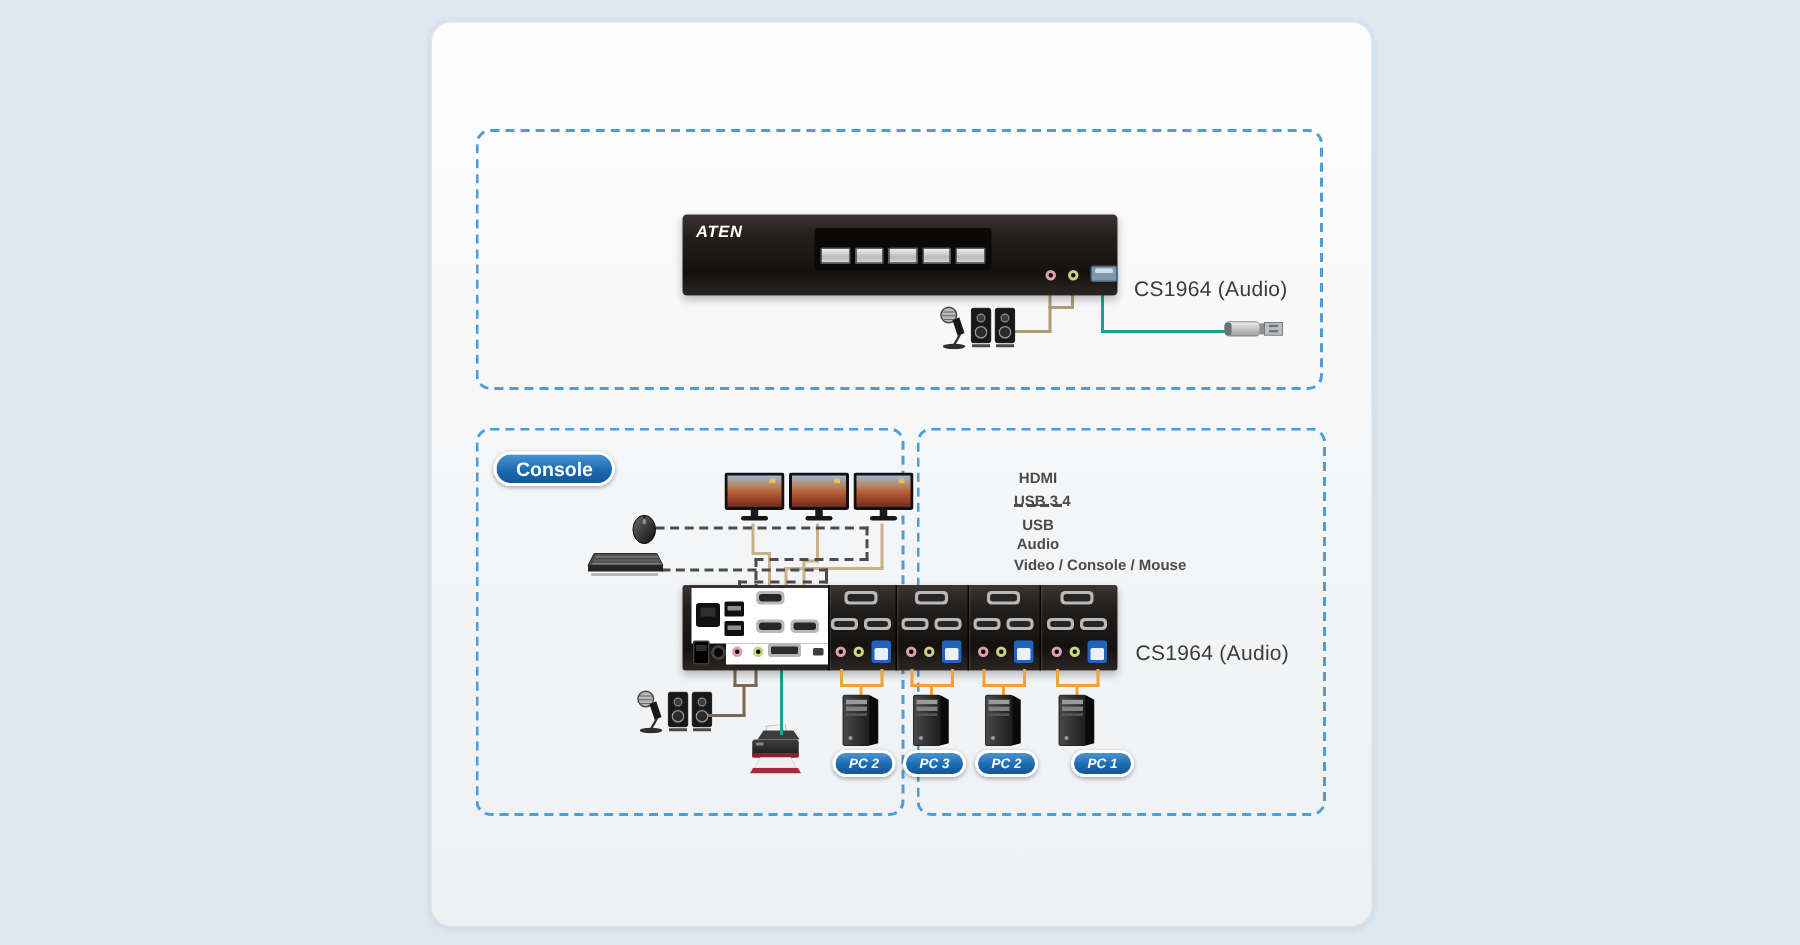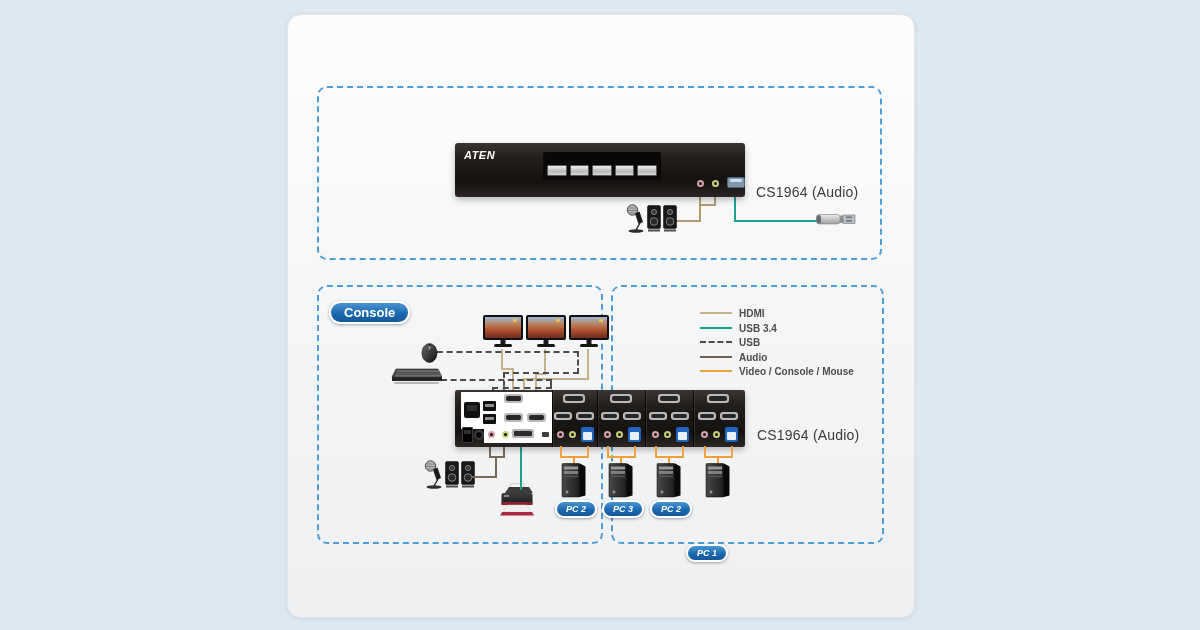--- a/index.html
+++ b/index.html
@@ -47,21 +47,21 @@
   .pwr-switch{position:absolute;width:9px;height:14px;background:#000;border:1px solid #3c3c3c;border-radius:1px;}
   .pwr-switch::after{content:"";position:absolute;left:1px;right:1px;top:2px;height:4px;background:#2e2e2e;}
   .dc-jack{position:absolute;width:10px;height:10px;border-radius:50%;background:#080808;border:2px solid #3f3f3f;box-sizing:border-box;}
   .sep{position:absolute;top:0;bottom:0;width:1px;background:rgba(0,0,0,.85);box-shadow:1px 0 0 rgba(120,110,100,.25);}
   .dev-label{position:absolute;color:#3b3b3b;font-size:14px;font-weight:500;letter-spacing:.2px;}
   .pill{position:absolute;display:flex;align-items:center;justify-content:center;color:#fff;font-weight:700;
         background:linear-gradient(180deg,#4a94d1 0%,#1c6ab0 55%,#15569a 100%);
         border:2px solid #fff;border-radius:14px;box-shadow:0 1px 3px rgba(0,0,0,.35);text-align:center;}
   .console-badge{left:329px;top:301px;padding:2px 13px;font-size:13px;}
   .pc-badge{width:38px;height:14px;font-size:9px;font-style:italic;top:500px;}
-  .legend-row{position:absolute;left:700px;display:flex;align-items:center;gap:7px;height:12px;}
+  .legend-row{position:absolute;left:676px;display:flex;align-items:center;gap:7px;height:12px;flex-direction:column;}
   .legend-swatch{width:32px;}
   .legend-label{font-size:10px;font-weight:700;color:#4c4c4c;white-space:nowrap;}
   .icon{position:absolute;}
 </style>
 </head>
 <body>
 
 <svg width="0" height="0" style="position:absolute" aria-hidden="true">
   <defs>
     <linearGradient id="g-screen" x1="0" y1="0" x2="0" y2="1">
@@ -342,14 +342,14 @@
     </svg>
   <svg class="icon" style="left:654px;top:462px;" width="30" height="36">
       <use href="#sym-pc"></use>
     </svg>
   <svg class="icon" style="left:703px;top:462px;" width="30" height="36">
       <use href="#sym-pc"></use>
     </svg>
   <div class="pill pc-badge" style="left:555px;">PC 2</div>
   <div class="pill pc-badge" style="left:602px;">PC 3</div>
   <div class="pill pc-badge" style="left:650px;">PC 2</div>
-  <div class="pill pc-badge" style="left:686px;margin-top:44px;">PC 1</div>
+  <div class="pill pc-badge" style="left:714px;">PC 1</div>
 </div>
 
 </body></html>

